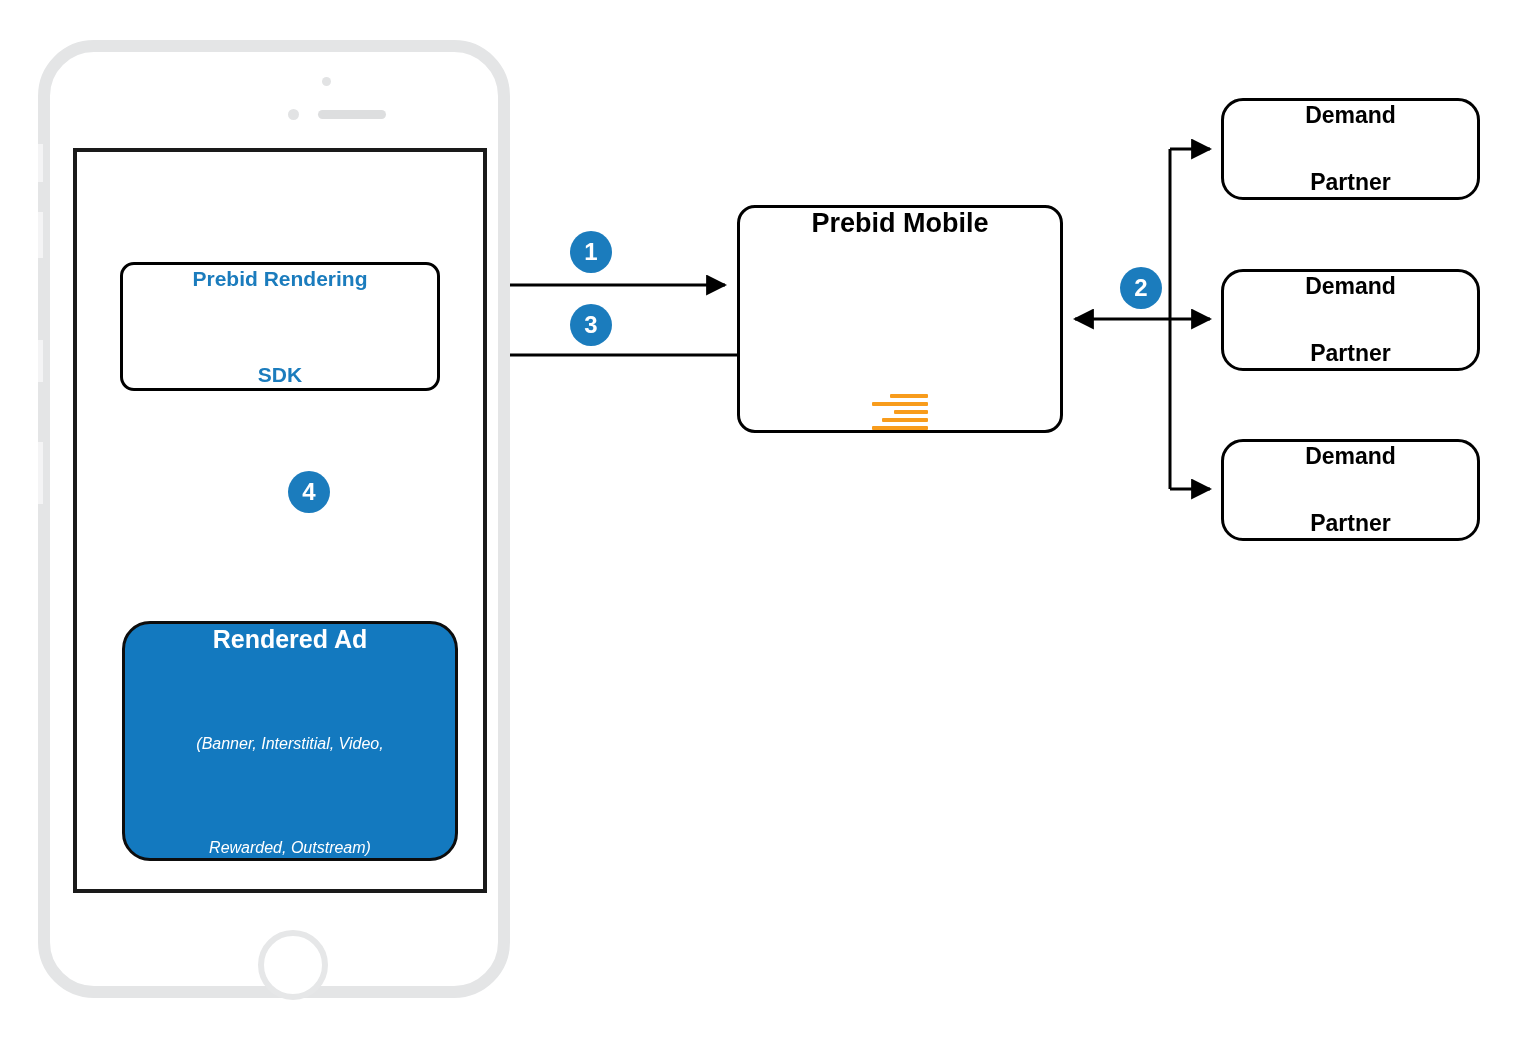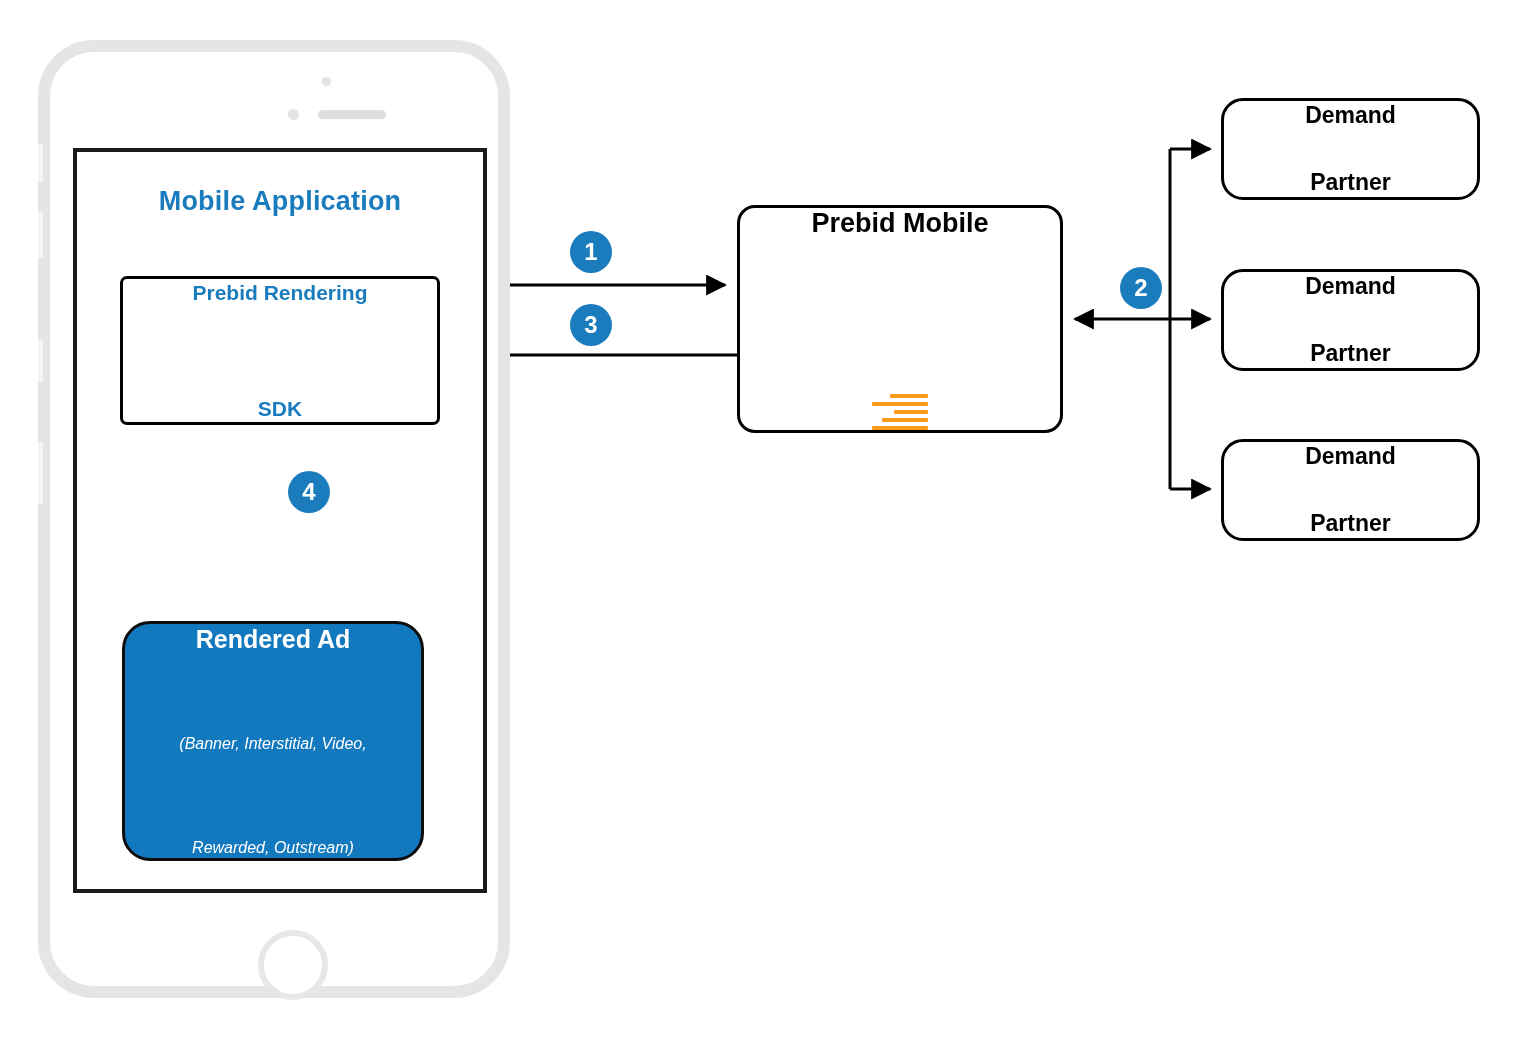--- a/index.html
+++ b/index.html
@@ -121,34 +121,34 @@
     flex-direction: column;
     align-items: center;
     justify-content: space-between;
     text-align: center;
     background: #ffffff;
     border: 3px solid #000000;
   }
 
   .sdk-box {
     left: 120px;
-    top: 276px;
+    top: 262px;
     width: 320px;
-    height: 149px;
-    border-radius: 7px;
+    height: 129px;
+    border-radius: 14px;
     color: #1b7cbd;
     font-size: 21px;
     font-weight: bold;
     line-height: 1.3;
   }
 
   .ad-box {
     left: 122px;
     top: 621px;
-    width: 302px;
+    width: 336px;
     height: 240px;
     border-radius: 28px;
     background: #1379bf;
     border: 3px solid #0d0d0d;
     color: #ffffff;
   }
   .ad-title {
     font-size: 25px;
     font-weight: bold;
     line-height: 1.25;
@@ -256,21 +256,20 @@
     <span class="phone-btn b2"></span>
     <span class="phone-btn b3"></span>
     <span class="phone-btn b4"></span>
     <span class="phone-cam-small"></span>
     <span class="phone-cam"></span>
     <span class="phone-speaker"></span>
     <span class="phone-home"></span>
   </div>
 
   <div class="app-screen"></div>
-  <div class="app-title">Mobile Application</div>
 
   <div class="node sdk-box">
     <span>Prebid Rendering</span>
     <span>SDK</span>
   </div>
 
   <div class="node ad-box">
     <span class="ad-title">Rendered Ad</span>
     <span class="ad-sub">(Banner, Interstitial, Video,</span>
     <span class="ad-sub" style="margin-top:8px">Rewarded, Outstream)</span>

